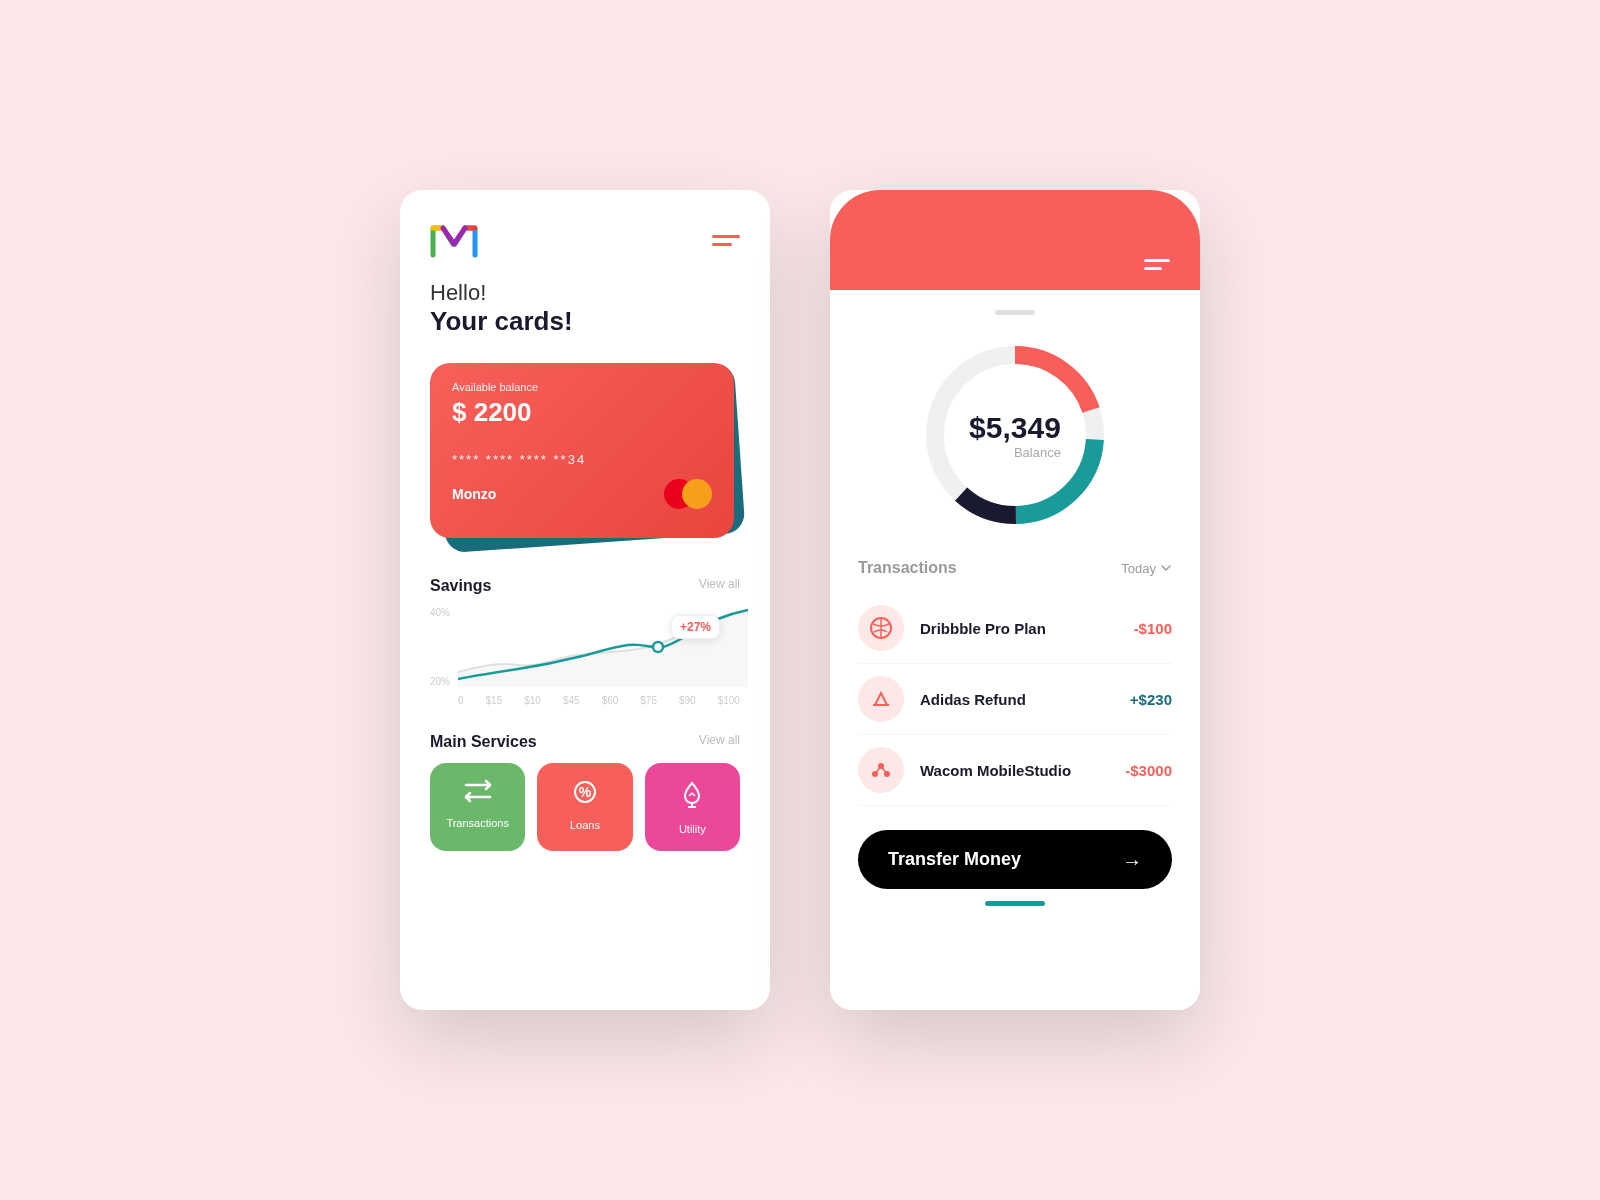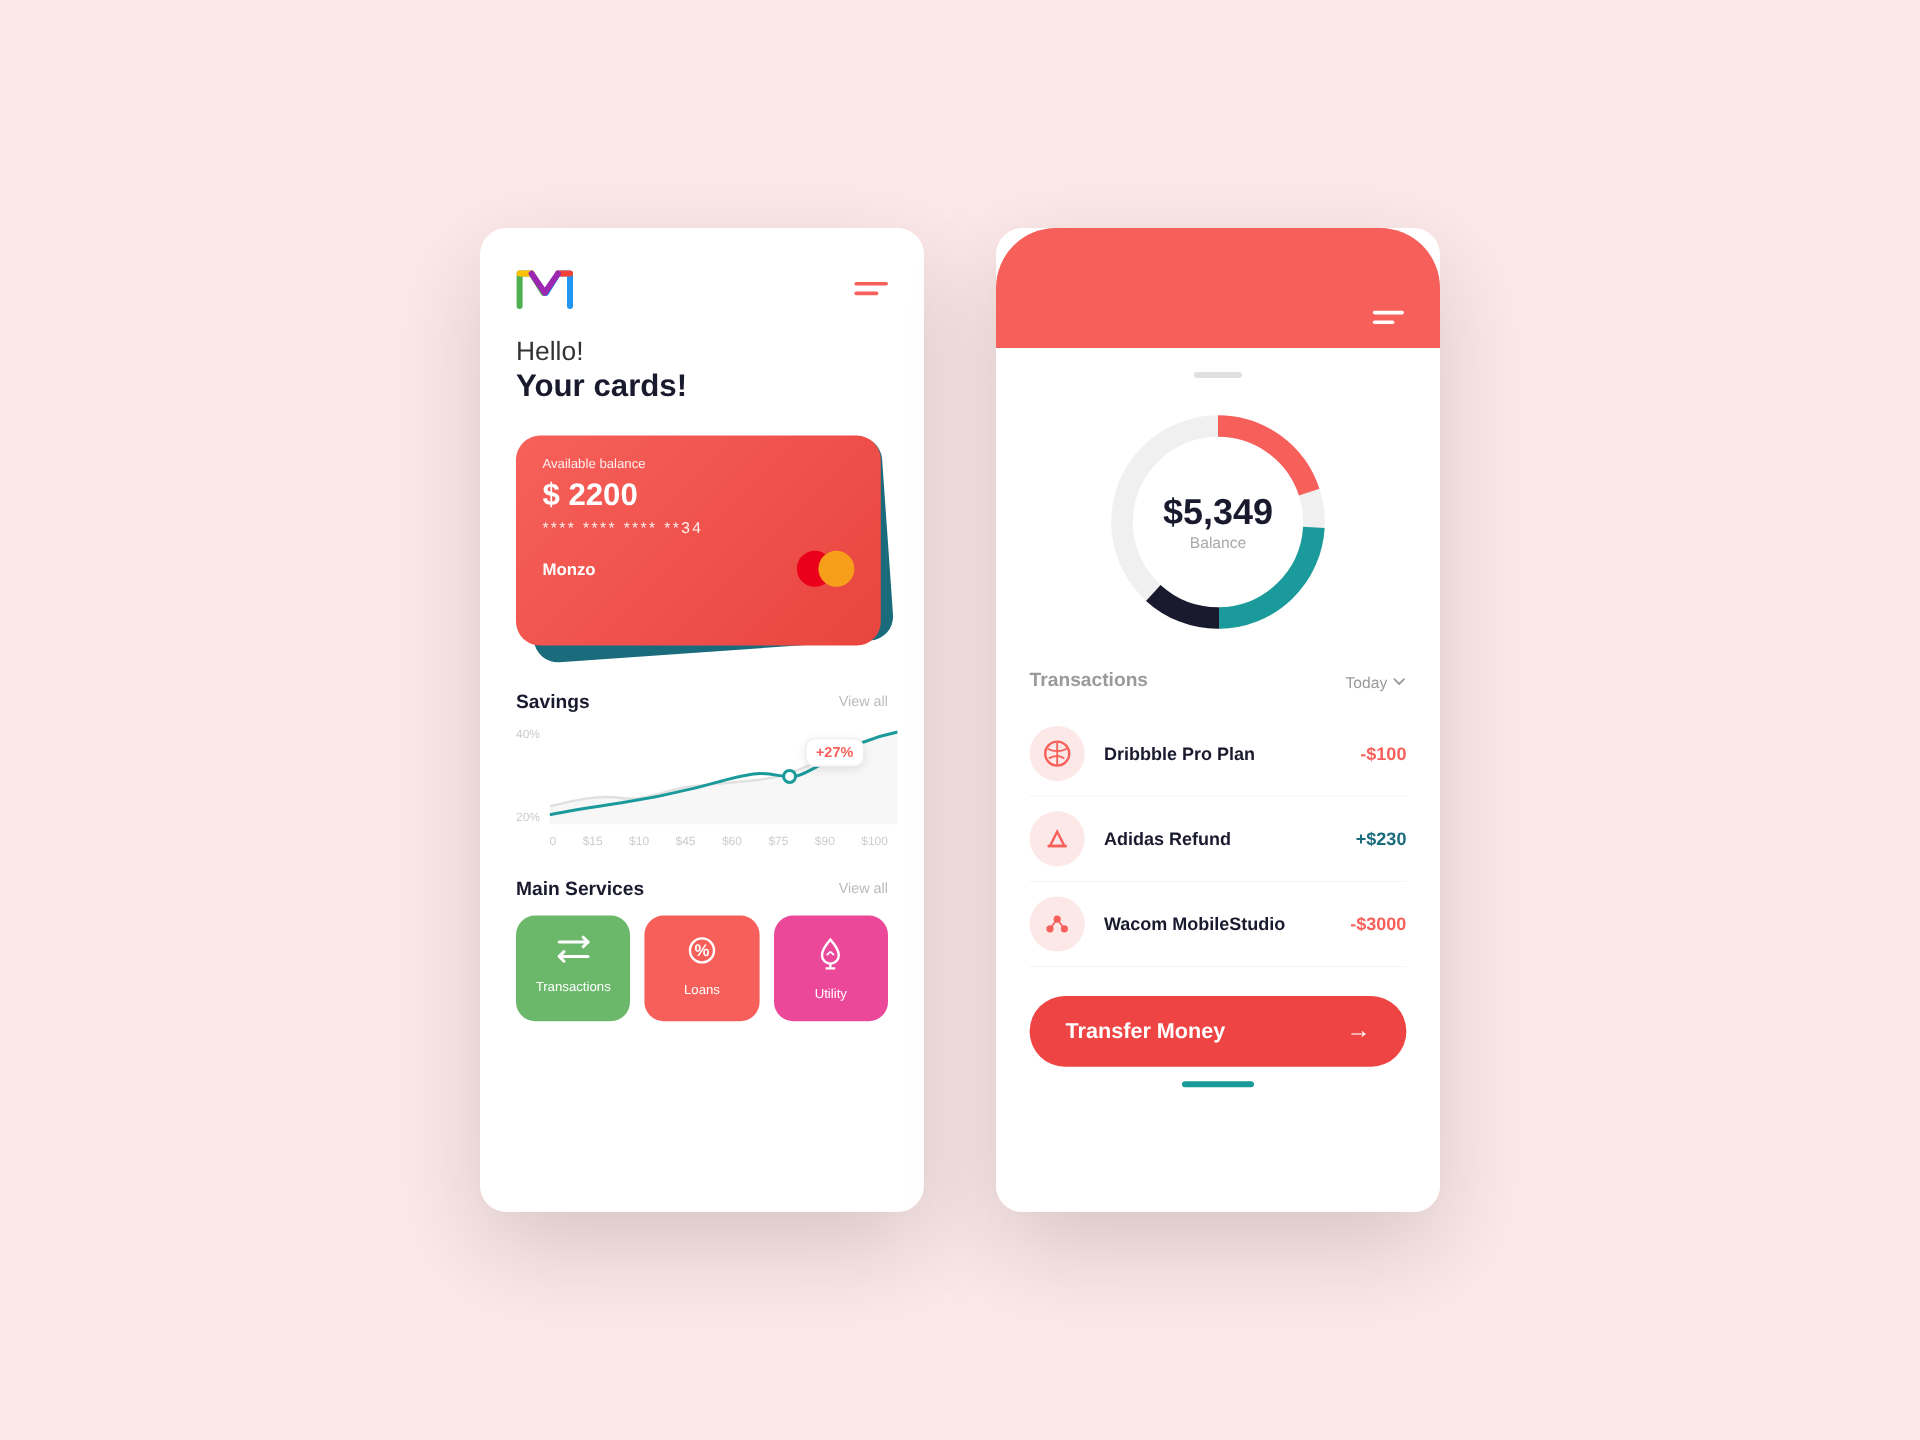--- a/index.html
+++ b/index.html
@@ -136,21 +136,21 @@
 
     .card-label {
       font-size: 11px;
       opacity: 0.9;
       margin-bottom: 4px;
     }
 
     .card-balance {
       font-size: 26px;
       font-weight: 700;
-      margin-bottom: 4px;
+      margin-bottom: 24px;
     }
 
     .card-number {
       font-size: 13px;
       letter-spacing: 2px;
       opacity: 0.9;
       margin-bottom: 12px;
     }
 
     .card-bottom {
@@ -331,21 +331,21 @@
     .donut-container {
       display: flex;
       justify-content: center;
       align-items: center;
       margin-bottom: 24px;
       position: relative;
     }
 
     .donut-center {
       position: absolute;
-      text-align: center;
+      text-align: right;
     }
 
     .donut-amount {
       font-size: 30px;
       font-weight: 800;
       color: #1a1a2e;
     }
 
     .donut-label {
       font-size: 13px;
@@ -406,21 +406,21 @@
     .transaction-amount {
       font-size: 15px;
       font-weight: 700;
     }
 
     .amount-negative { color: #f7605a; }
     .amount-positive { color: #1a6b7c; }
 
     .transfer-btn {
       margin-top: auto;
-      background: #ef4444;
+      background: #000000;
       color: white;
       border: none;
       border-radius: 40px;
       padding: 18px 30px;
       font-size: 18px;
       font-weight: 700;
       display: flex;
       align-items: center;
       justify-content: space-between;
       cursor: pointer;

